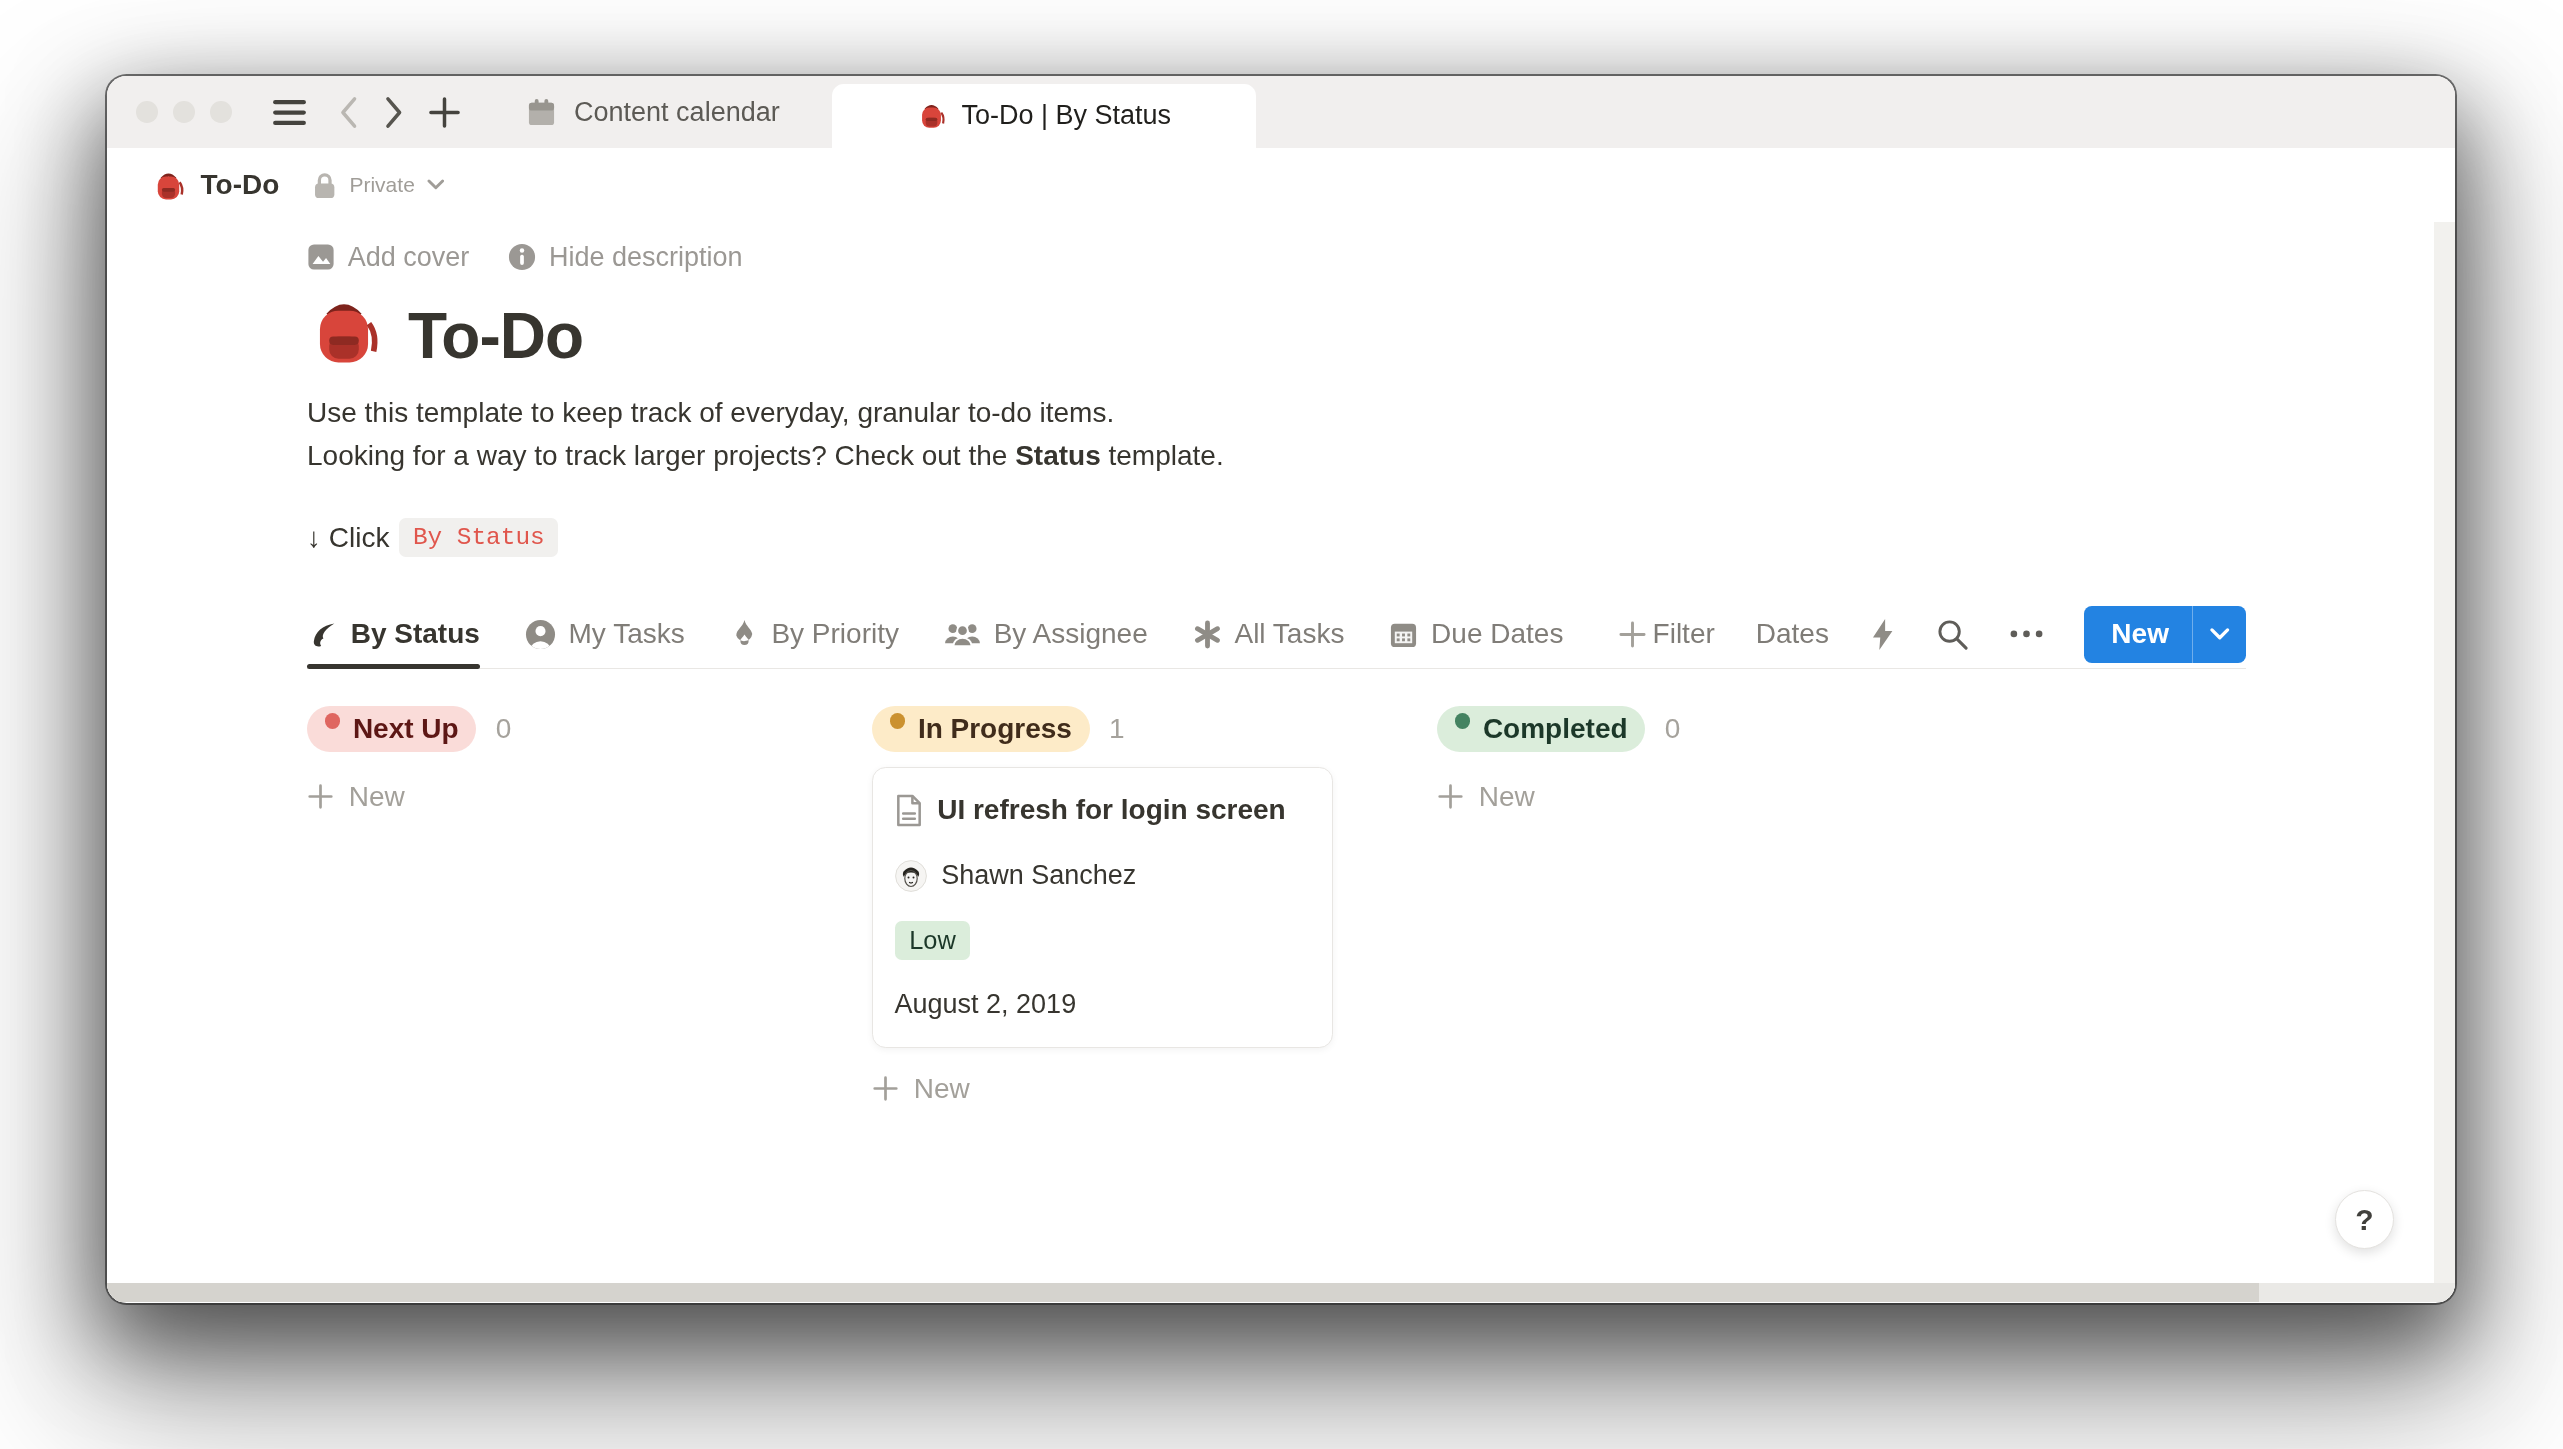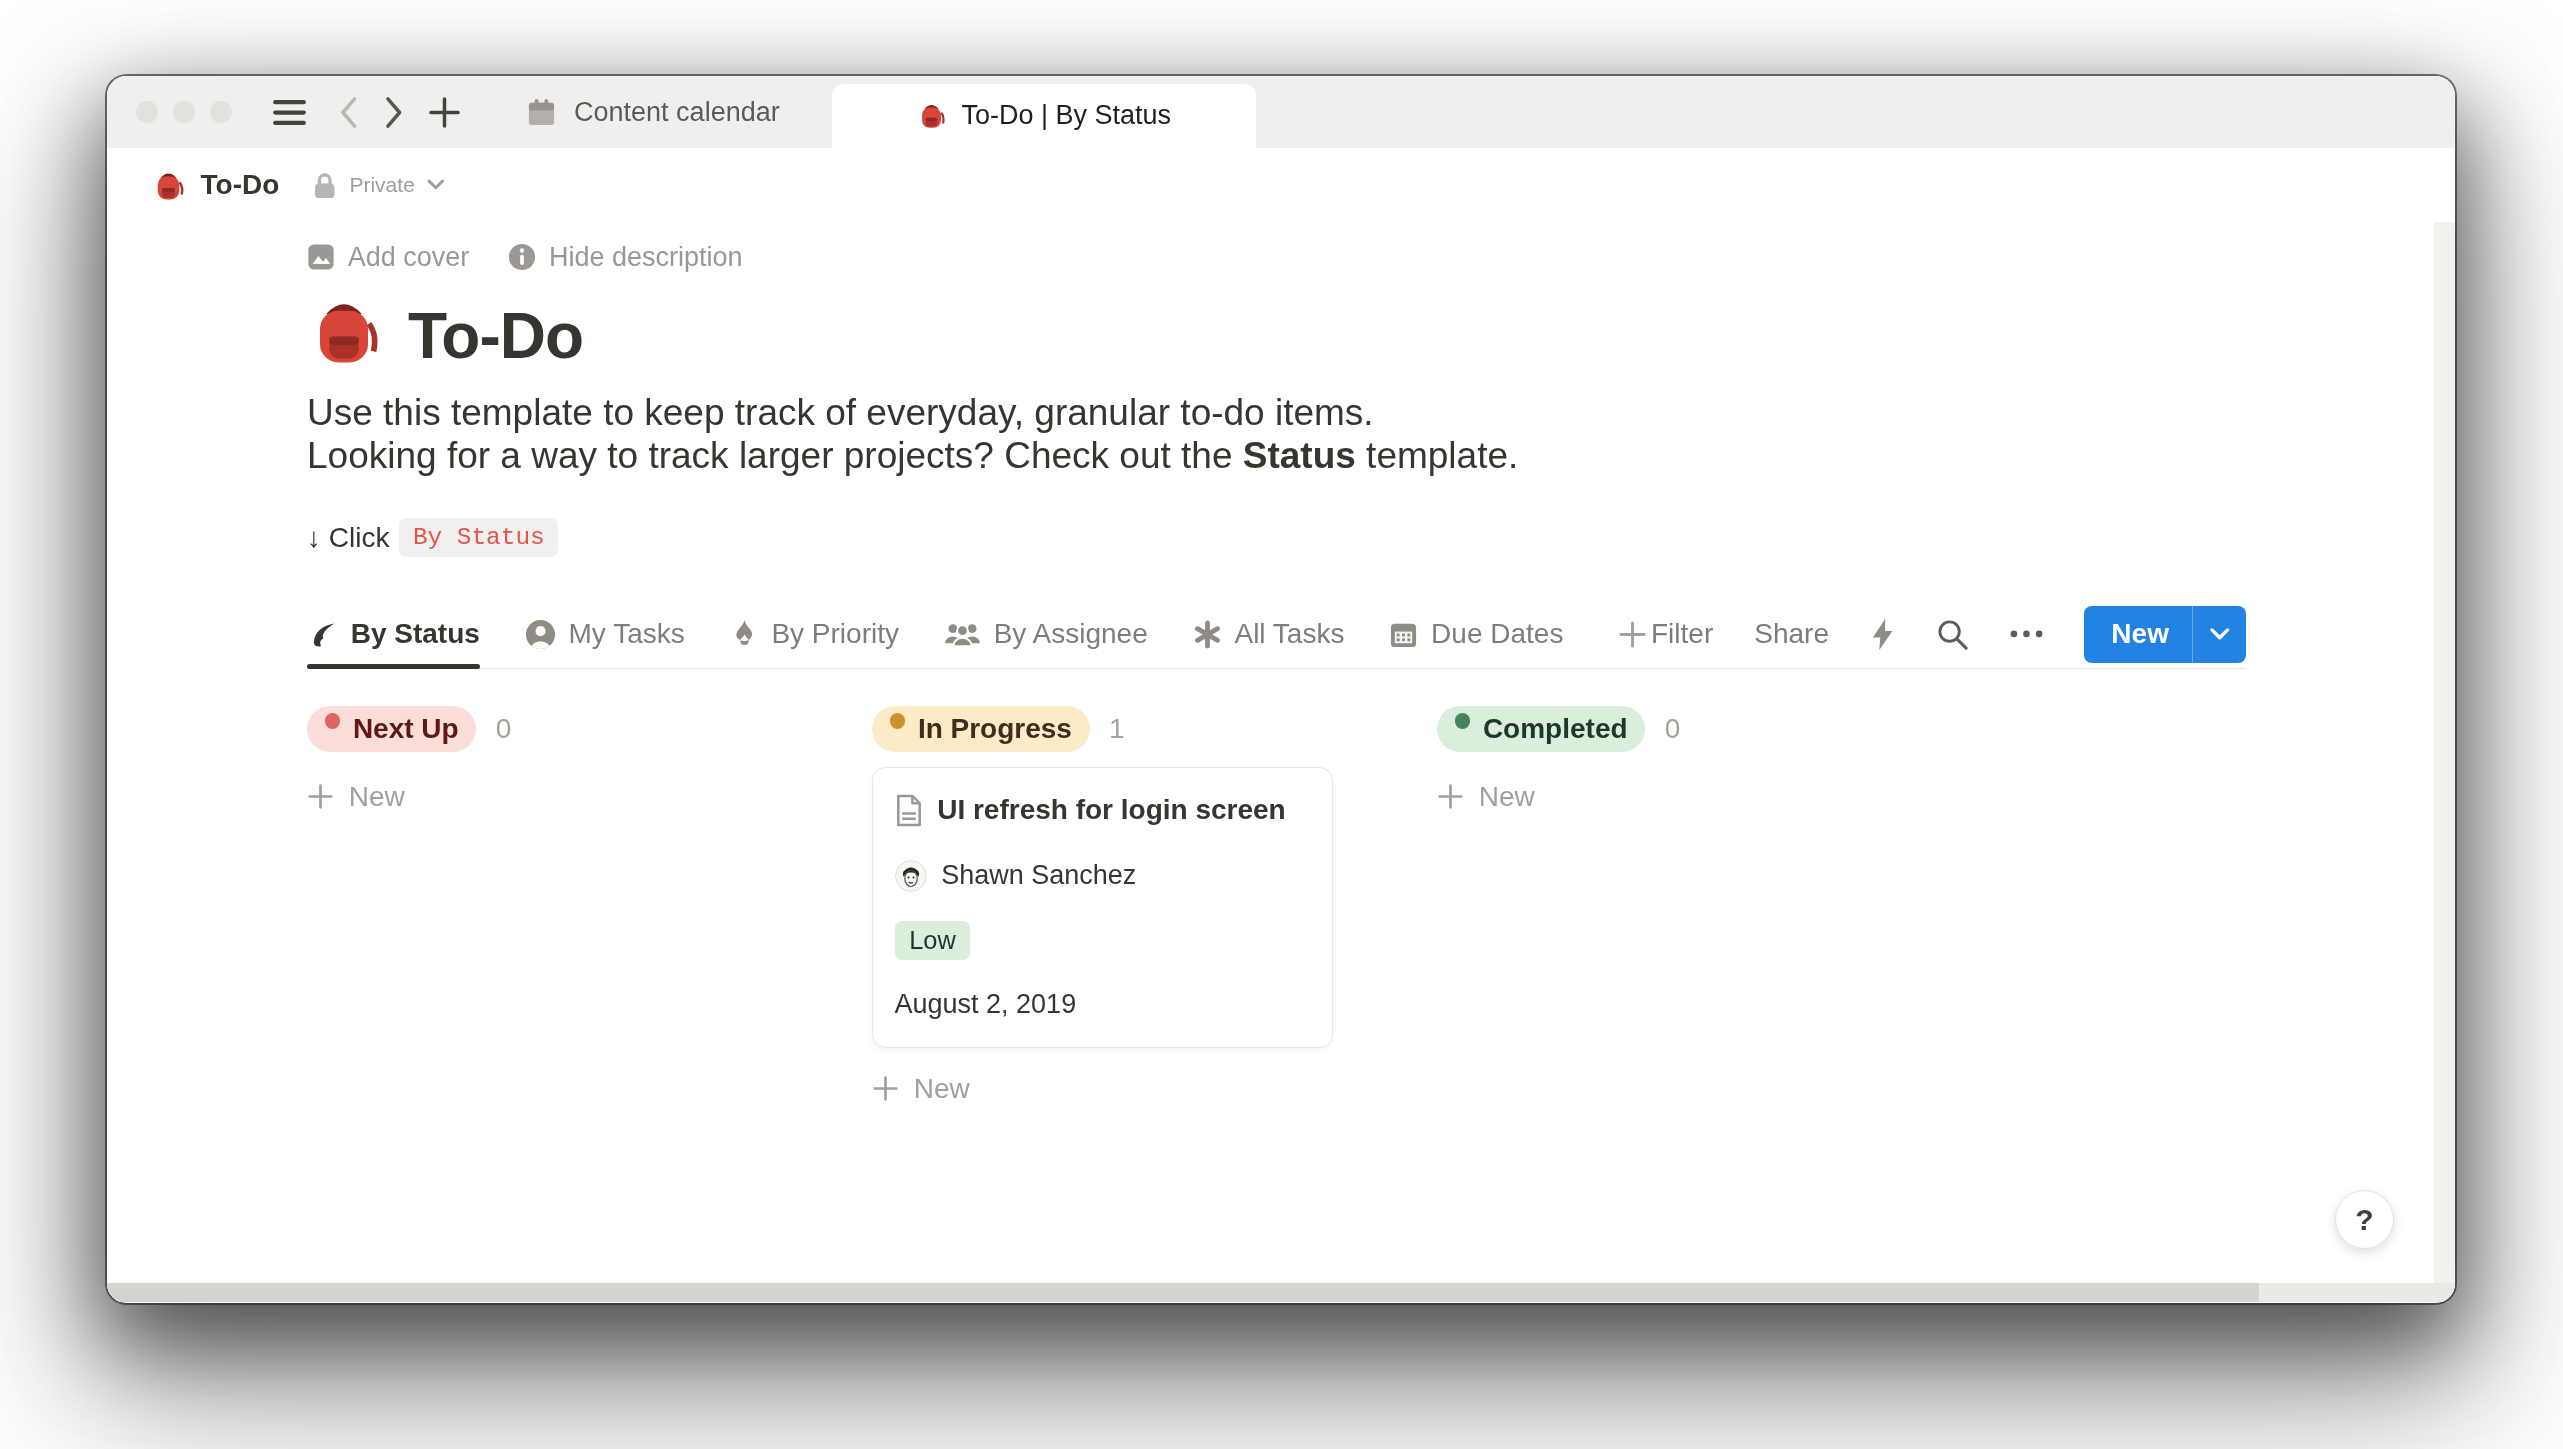--- a/index.html
+++ b/index.html
@@ -34,21 +34,21 @@
   .edited{color:#a3a09b;font-size:27px;}
   .share{color:#37352f;font-size:28px;font-weight:500;margin-left:49px;}
   .top-ic{margin-left:43px;display:flex;align-items:center;}
   
   .content{position:relative;height:1080px;background:#fff;}
   .content-inner{padding-left:200px;width:1939px;}
   .cover-row{display:flex;align-items:center;gap:39px;padding-top:19.5px;color:#9b9894;font-size:27px;}
   .cover-item{display:flex;align-items:center;gap:12.7px;}
   .title-row{display:flex;align-items:flex-end;gap:27px;margin-top:21.5px;}
   .page-title{font-size:64px;font-weight:700;color:#37352f;letter-spacing:-1px;line-height:1;}
-  .desc{margin-top:23.4px;font-size:37px;line-height:43px;color:#37352f;}
+  .desc{margin-top:23.4px;font-size:28px;line-height:43px;color:#37352f;}
   .callout{margin-top:41px;font-size:28px;color:#37352f;display:flex;align-items:center;}
   .code-tag{
     font-family:"Liberation Mono","DejaVu Sans Mono",monospace;font-size:24.4px;color:var(--code-red,#e0564c);
     background:var(--code-bg,#f1f0ee);padding:5.9px 13.7px;border-radius:6.8px;margin:0 9.8px;
   }
   
   .viewbar{margin-top:43px;height:68px;border-bottom:1px solid var(--divider,#e9e7e4);display:flex;align-items:center;}
   .vtabs{display:flex;align-items:center;gap:45px;height:100%;}
   .vtab{display:flex;align-items:center;gap:12.7px;height:100%;position:relative;color:#807d78;font-size:28px;font-weight:500;white-space:nowrap;}
   .vtab .vic{display:flex;align-items:center;color:#8f8c86;}
@@ -316,21 +316,21 @@
             </div>
             <span class="addview">
               <svg width="29" height="29" viewBox="0 0 30 30">
                   <path d="M15 3 V27 M3 15 H27" stroke="#a3a09a" stroke-width="3" stroke-linecap="round"></path>
                 </svg>
             </span>
           </div>
 
           <div class="view-tools">
             <span class="tool-label">Filter</span>
-            <span class="tool-label">Share</span>
+            <span class="tool-label">Dates</span>
             <span class="tool-ic">
               <svg width="25.4" height="33" viewBox="0 0 24 34">
                   <path d="M14.5 1 L2 20 h7.5 L8.5 33 L22 13.5 h-7.5 z" fill="#8f8c86"></path>
                 </svg>
             </span>
             <span class="tool-ic">
               <svg width="33" height="33" viewBox="0 0 34 34">
                   <circle cx="14" cy="14" r="10" fill="none" stroke="#5f5d59" stroke-width="3"></circle>
                   <path d="M21.5 21.5 L31 31" stroke="#5f5d59" stroke-width="3.2" stroke-linecap="round"></path>
                 </svg>

